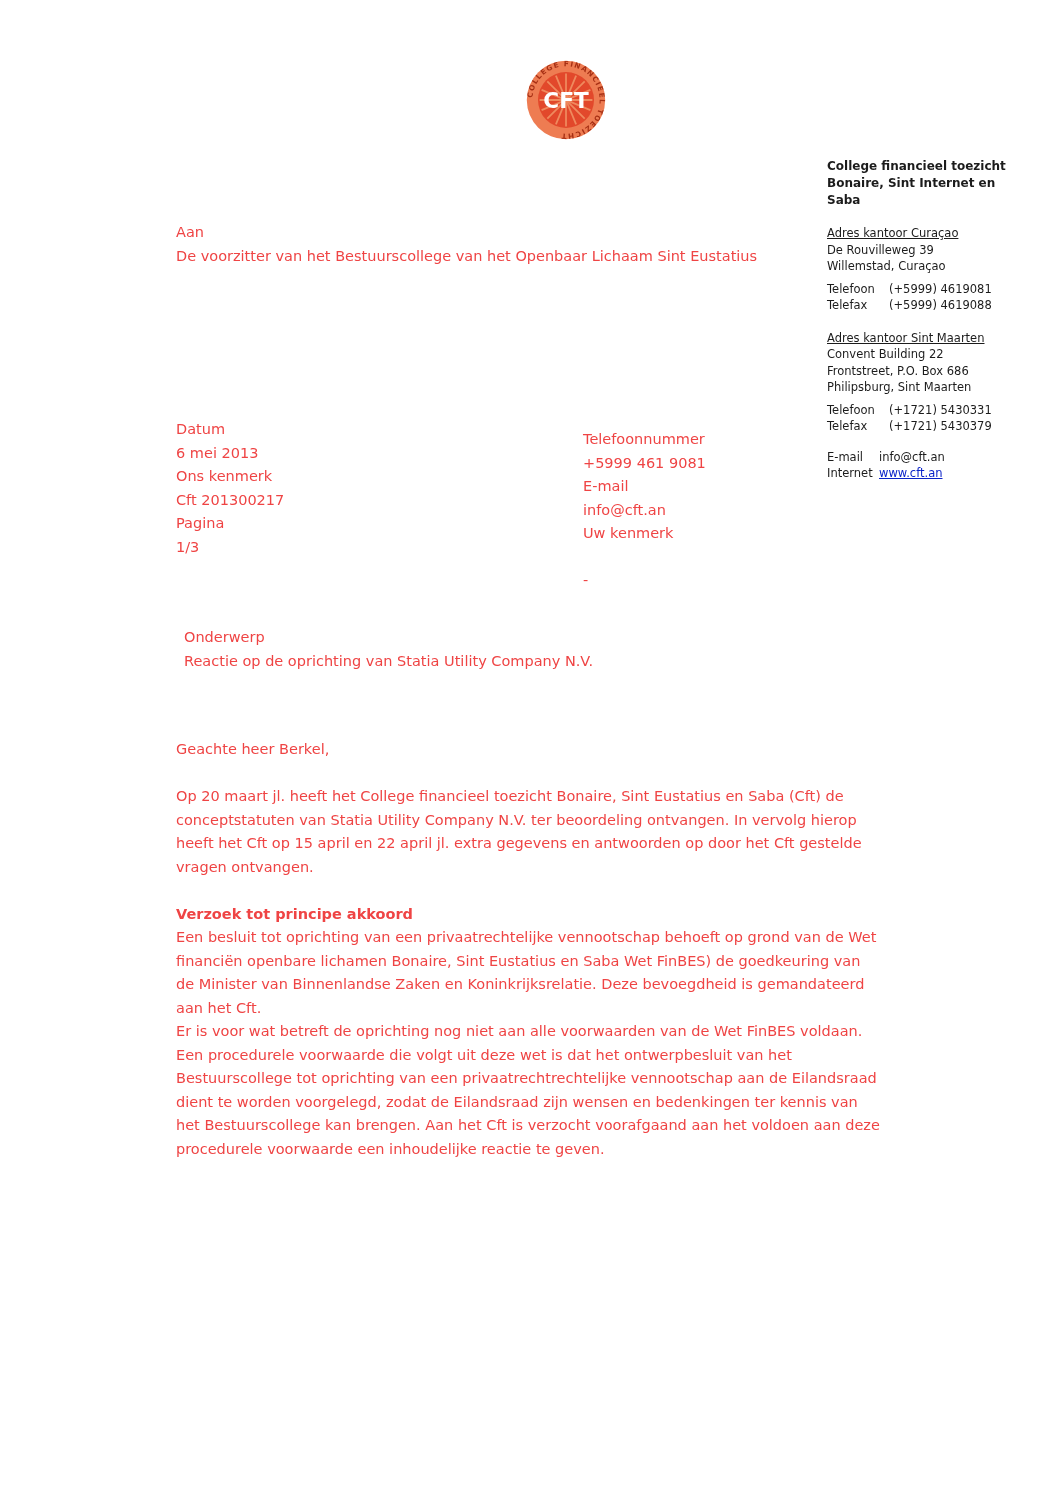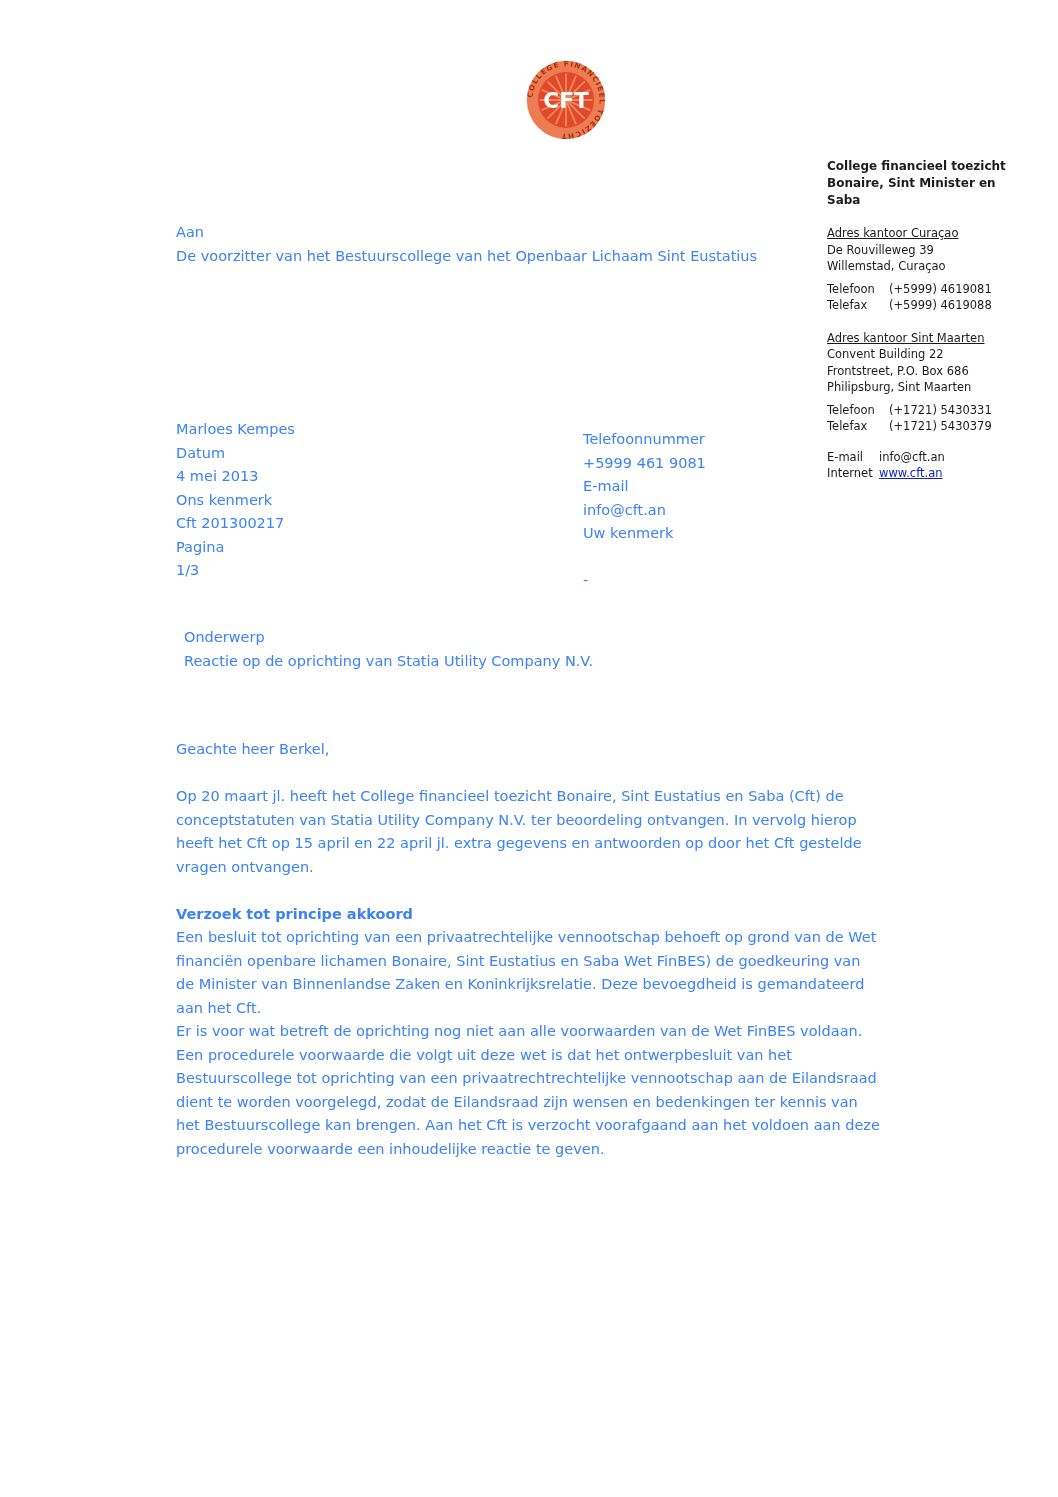--- a/index.html
+++ b/index.html
@@ -55,21 +55,21 @@
     color: #0b23c9;
     text-decoration: underline;
     cursor: pointer;
     text-align: center;
   }
 
   
   .main-text {
     font-size: 14.5px;
     line-height: 23.5px;
-    color: #3b82f6;
+    color: #ef4444;
   }
   .recipient {
     position: absolute;
     left: 176px;
     top: 221px;
     width: 690px;
   }
   .meta-col { position: absolute; top: 418px; }
   .meta-left  { left: 176px; width: 380px; }
   .meta-right { left: 583px; width: 300px; margin-top: 10px; }
@@ -118,21 +118,21 @@
         <path id="ringpath" d="M 50,50 m -42,0 a 42,42 0 1,1 84,0 a 42,42 0 1,1 -84,0"></path>
       </defs>
       <text font-size="9" font-weight="bold" fill="#a62f14" letter-spacing="1.5" font-family="DejaVu Sans, Liberation Sans, sans-serif">
         <textPath href="#ringpath" startOffset="1%">COLLEGE  FINANCIEEL  TOEZICHT</textPath>
       </text>
       <text x="50" y="51" text-anchor="middle" dominant-baseline="central" font-size="27" font-weight="bold" fill="#ffffff" font-family="DejaVu Sans, Liberation Sans, sans-serif">CFT</text>
     </svg>
   </div>
 
   <div class="sidebar">
-    <div class="org-name">College financieel toezicht Bonaire, Sint Minister en Saba</div>
+    <div class="org-name">College financieel toezicht Bonaire, Sint Internet en Saba</div>
 
     <div class="office">
       <div class="office-title">Adres kantoor Curaçao</div>
       <div>De Rouvilleweg 39</div>
       <div>Willemstad, Curaçao</div>
       <div class="phone-rows">
         <div class="labeled-row">
           <span class="lbl">Telefoon</span>
           <span>(+5999) 4619081</span>
         </div>
@@ -171,23 +171,22 @@
       </div>
     </div>
   </div>
 
   <div class="recipient main-text">
     <div>Aan</div>
     <div>De voorzitter van het Bestuurscollege van het Openbaar Lichaam Sint Eustatius</div>
   </div>
 
   <div class="meta-col meta-left main-text">
-    <div>Marloes Kempes</div>
     <div>Datum</div>
-    <div>4 mei 2013</div>
+    <div>6 mei 2013</div>
     <div>Ons kenmerk</div>
     <div>Cft 201300217</div>
     <div>Pagina</div>
     <div>1/3</div>
   </div>
 
   <div class="meta-col meta-right main-text">
     <div>Telefoonnummer</div>
     <div>+5999 461 9081</div>
     <div>E-mail</div>

